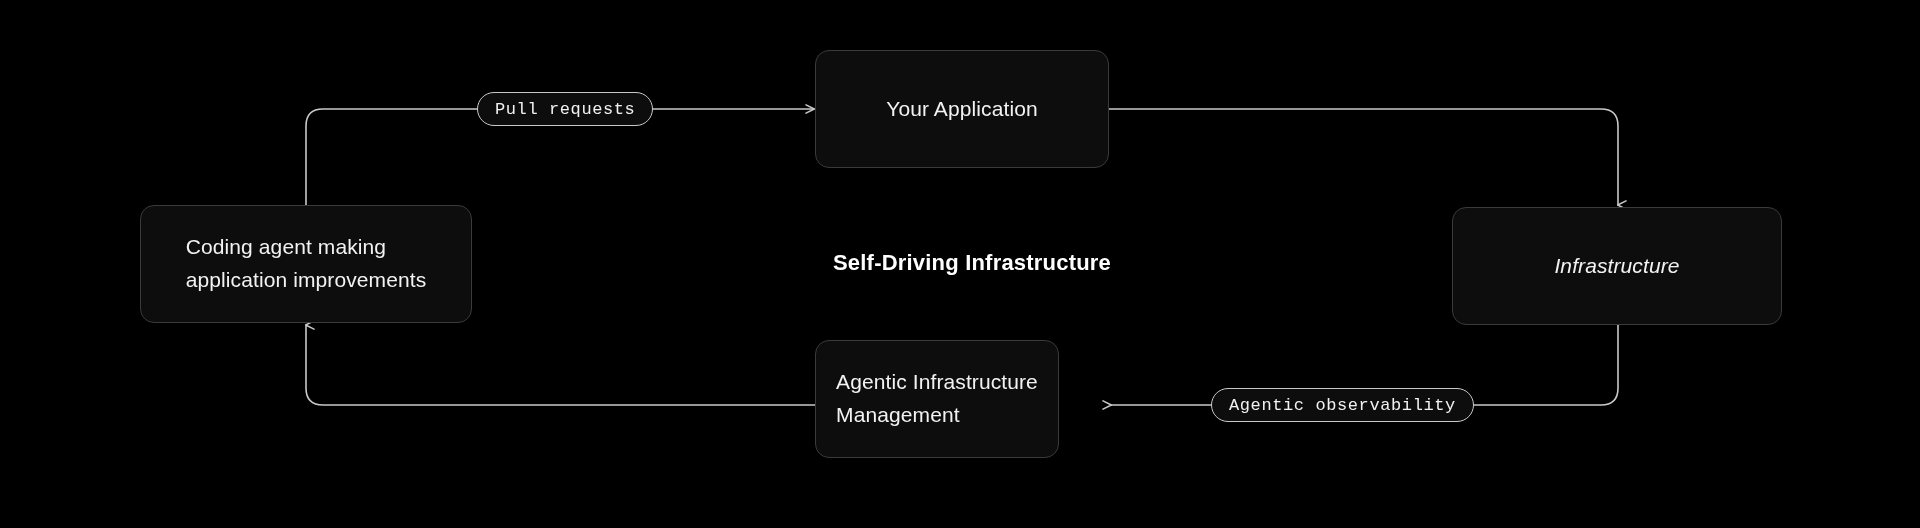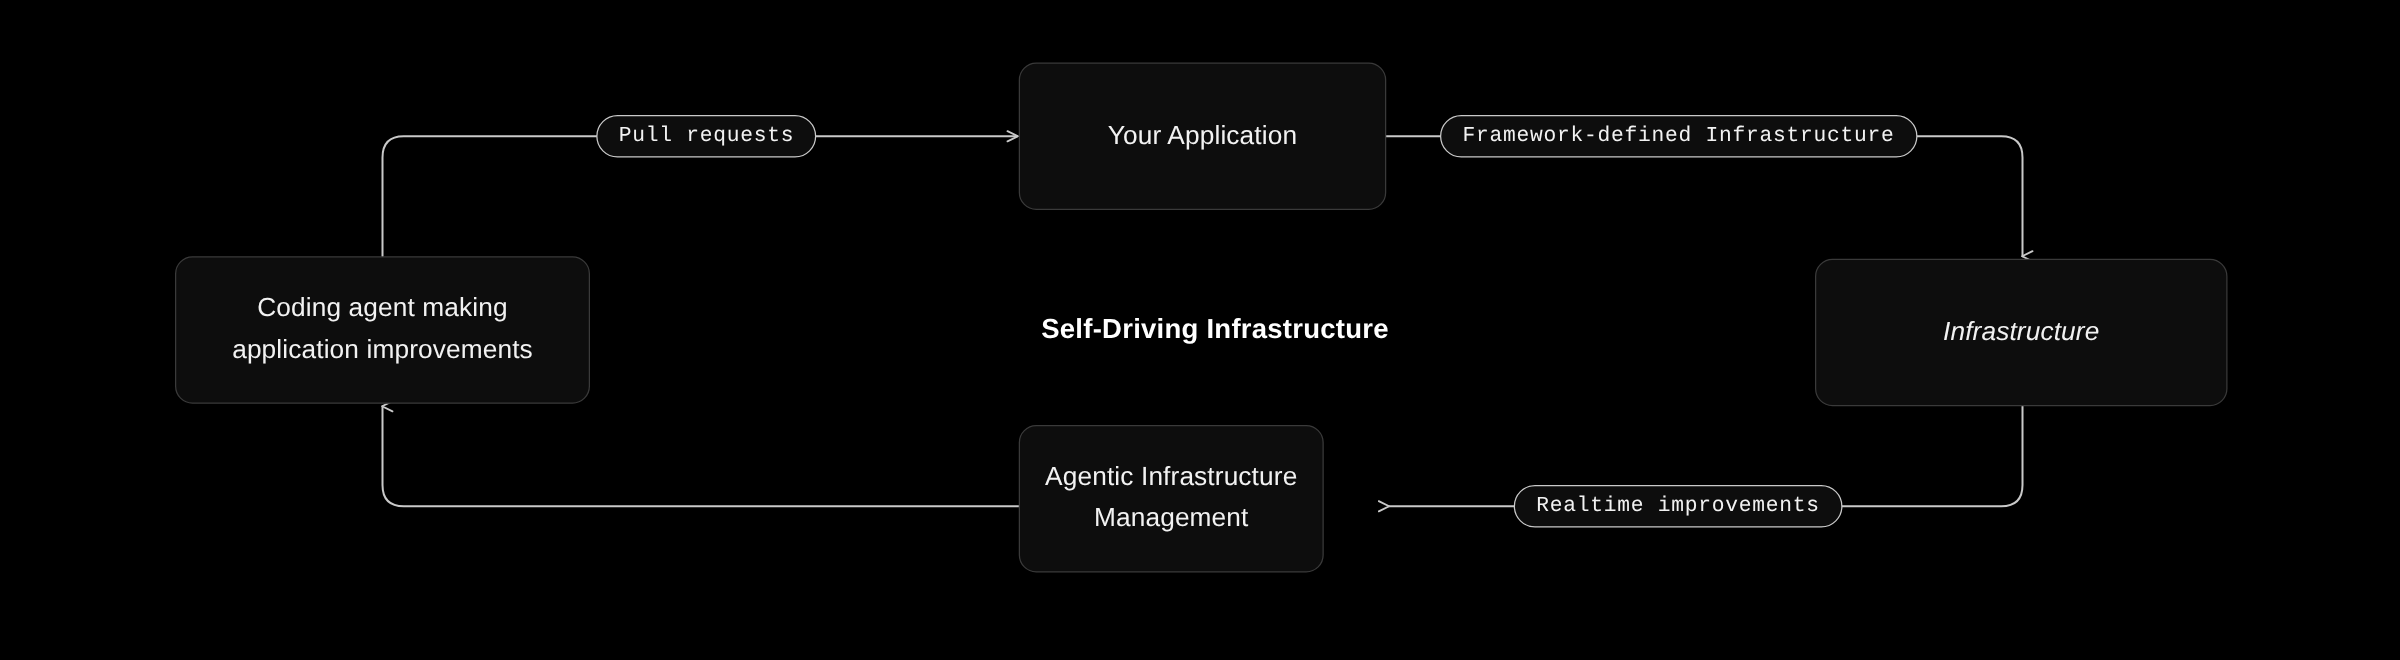--- a/index.html
+++ b/index.html
@@ -30,21 +30,21 @@
   
   .node {
     position: absolute;
     box-sizing: border-box;
     background: #0d0d0d;
     border: 1px solid #3a3a3a;
     border-radius: 14px;
     display: flex;
     align-items: center;
     justify-content: center;
-    text-align: center;
+    text-align: left;
     color: #f2f2f2;
     font-family: "Liberation Sans", sans-serif;
     font-size: 21px;
     font-weight: 400;
     line-height: 1.55;
     letter-spacing: 0.1px;
     padding: 0 16px;
     z-index: 3;
   }
   .node-label { display: block; white-space: pre-line; }
@@ -146,26 +146,23 @@
 
   <div class="node" id="node-coding-agent">
     <span class="node-label">Coding agent making
 application improvements</span>
   </div>
 
   <div class="pill" id="pill-pull-requests">
     <span>Pull requests</span>
   </div>
 
-  <div class="pill" id="pill-framework-defined">
-    <span>Framework-defined Infrastructure</span>
-  </div>
 
   <div class="pill" id="pill-realtime-obs">
-    <span>Realtime improvements</span>
+    <span>Agentic observability</span>
   </div>
 
 
   <div id="center-title">
     <span id="center-title-inner">Self-Driving Infrastructure</span>
   </div>
 
 </div>
 
 </body></html>

